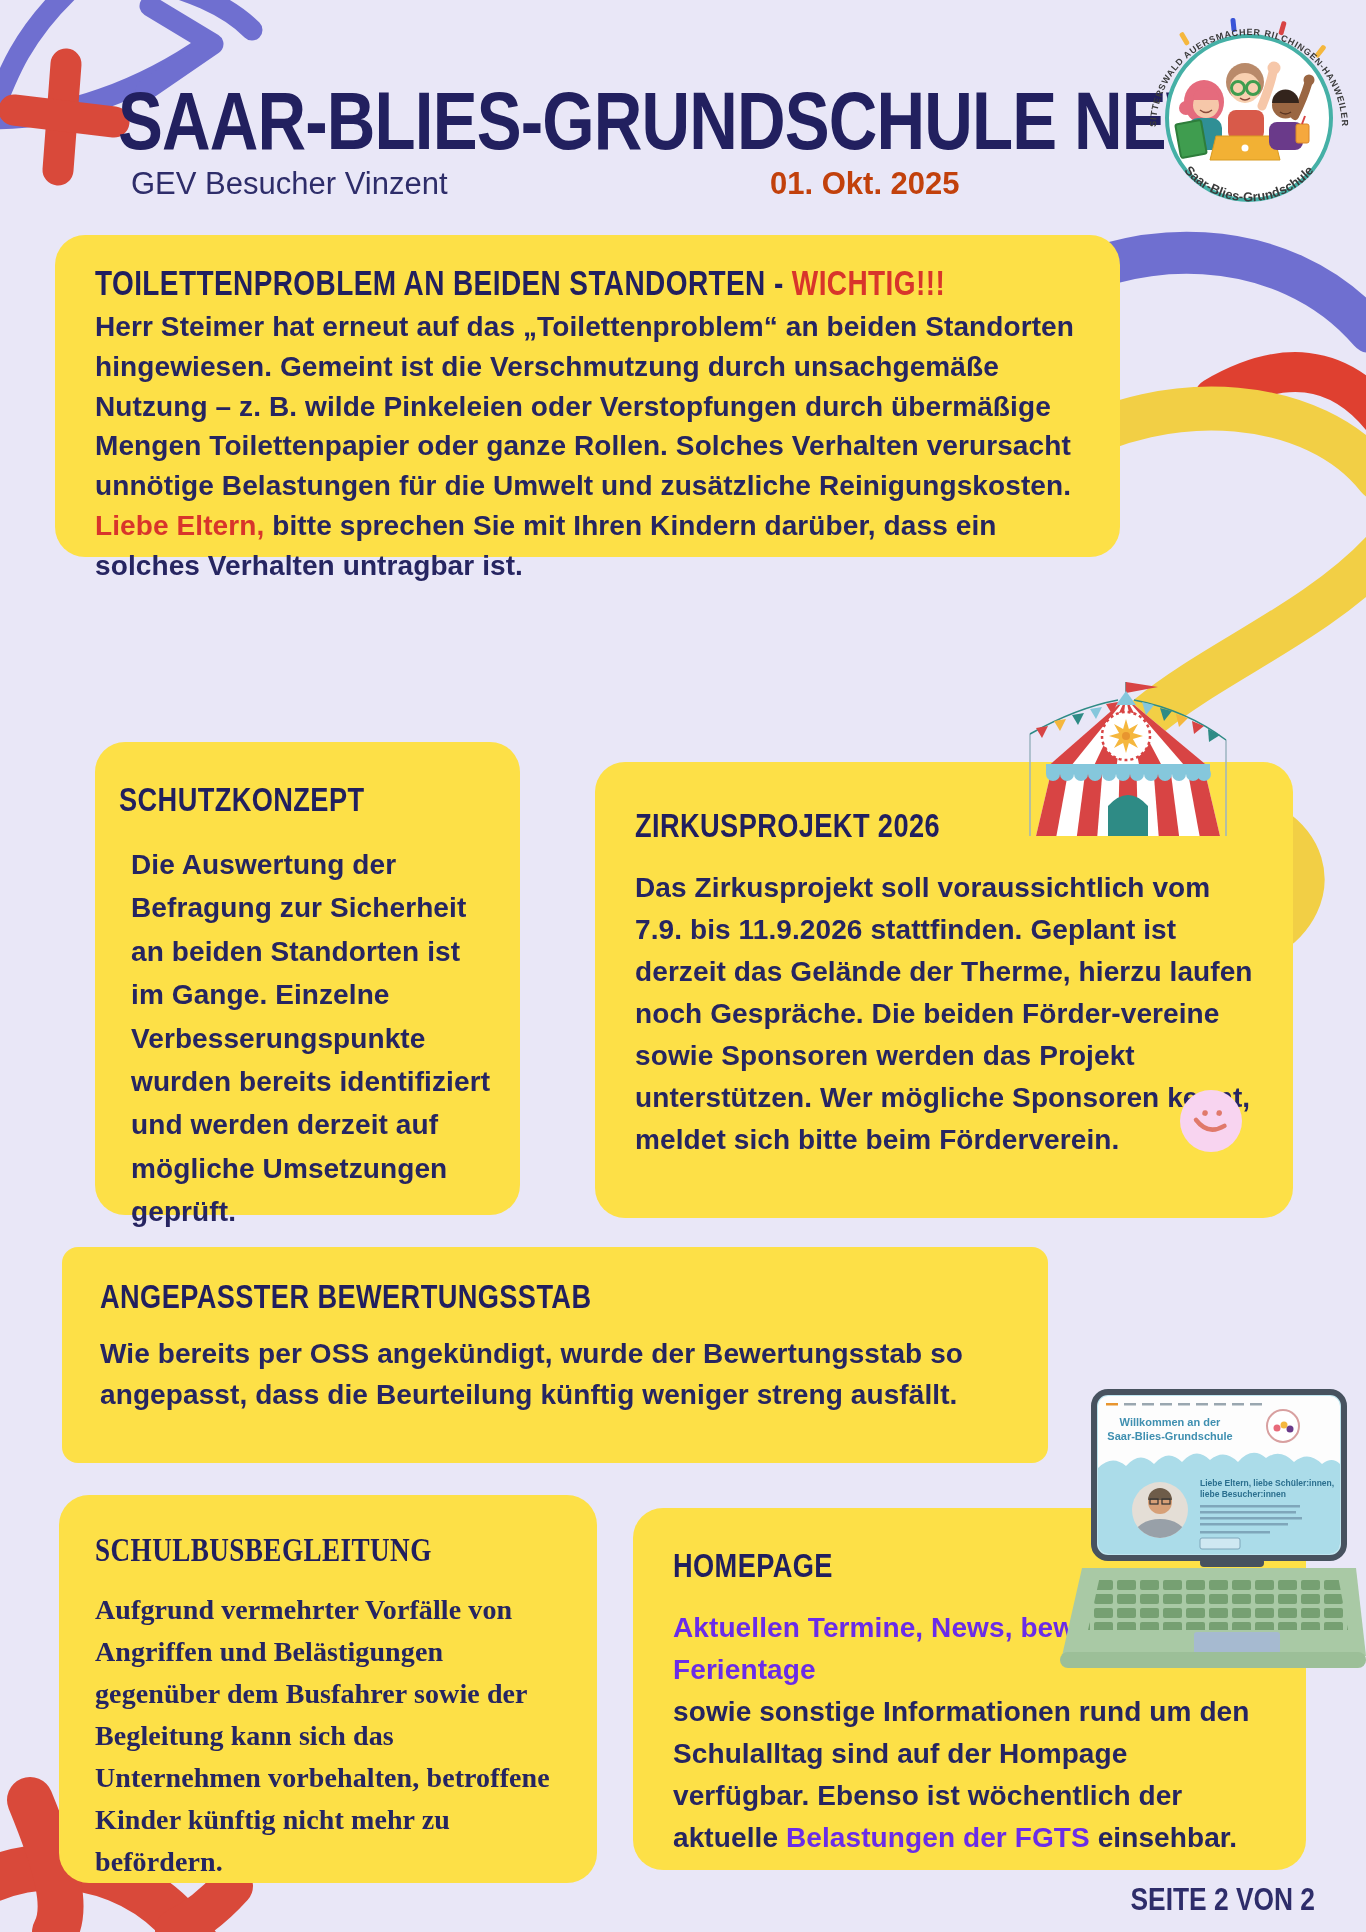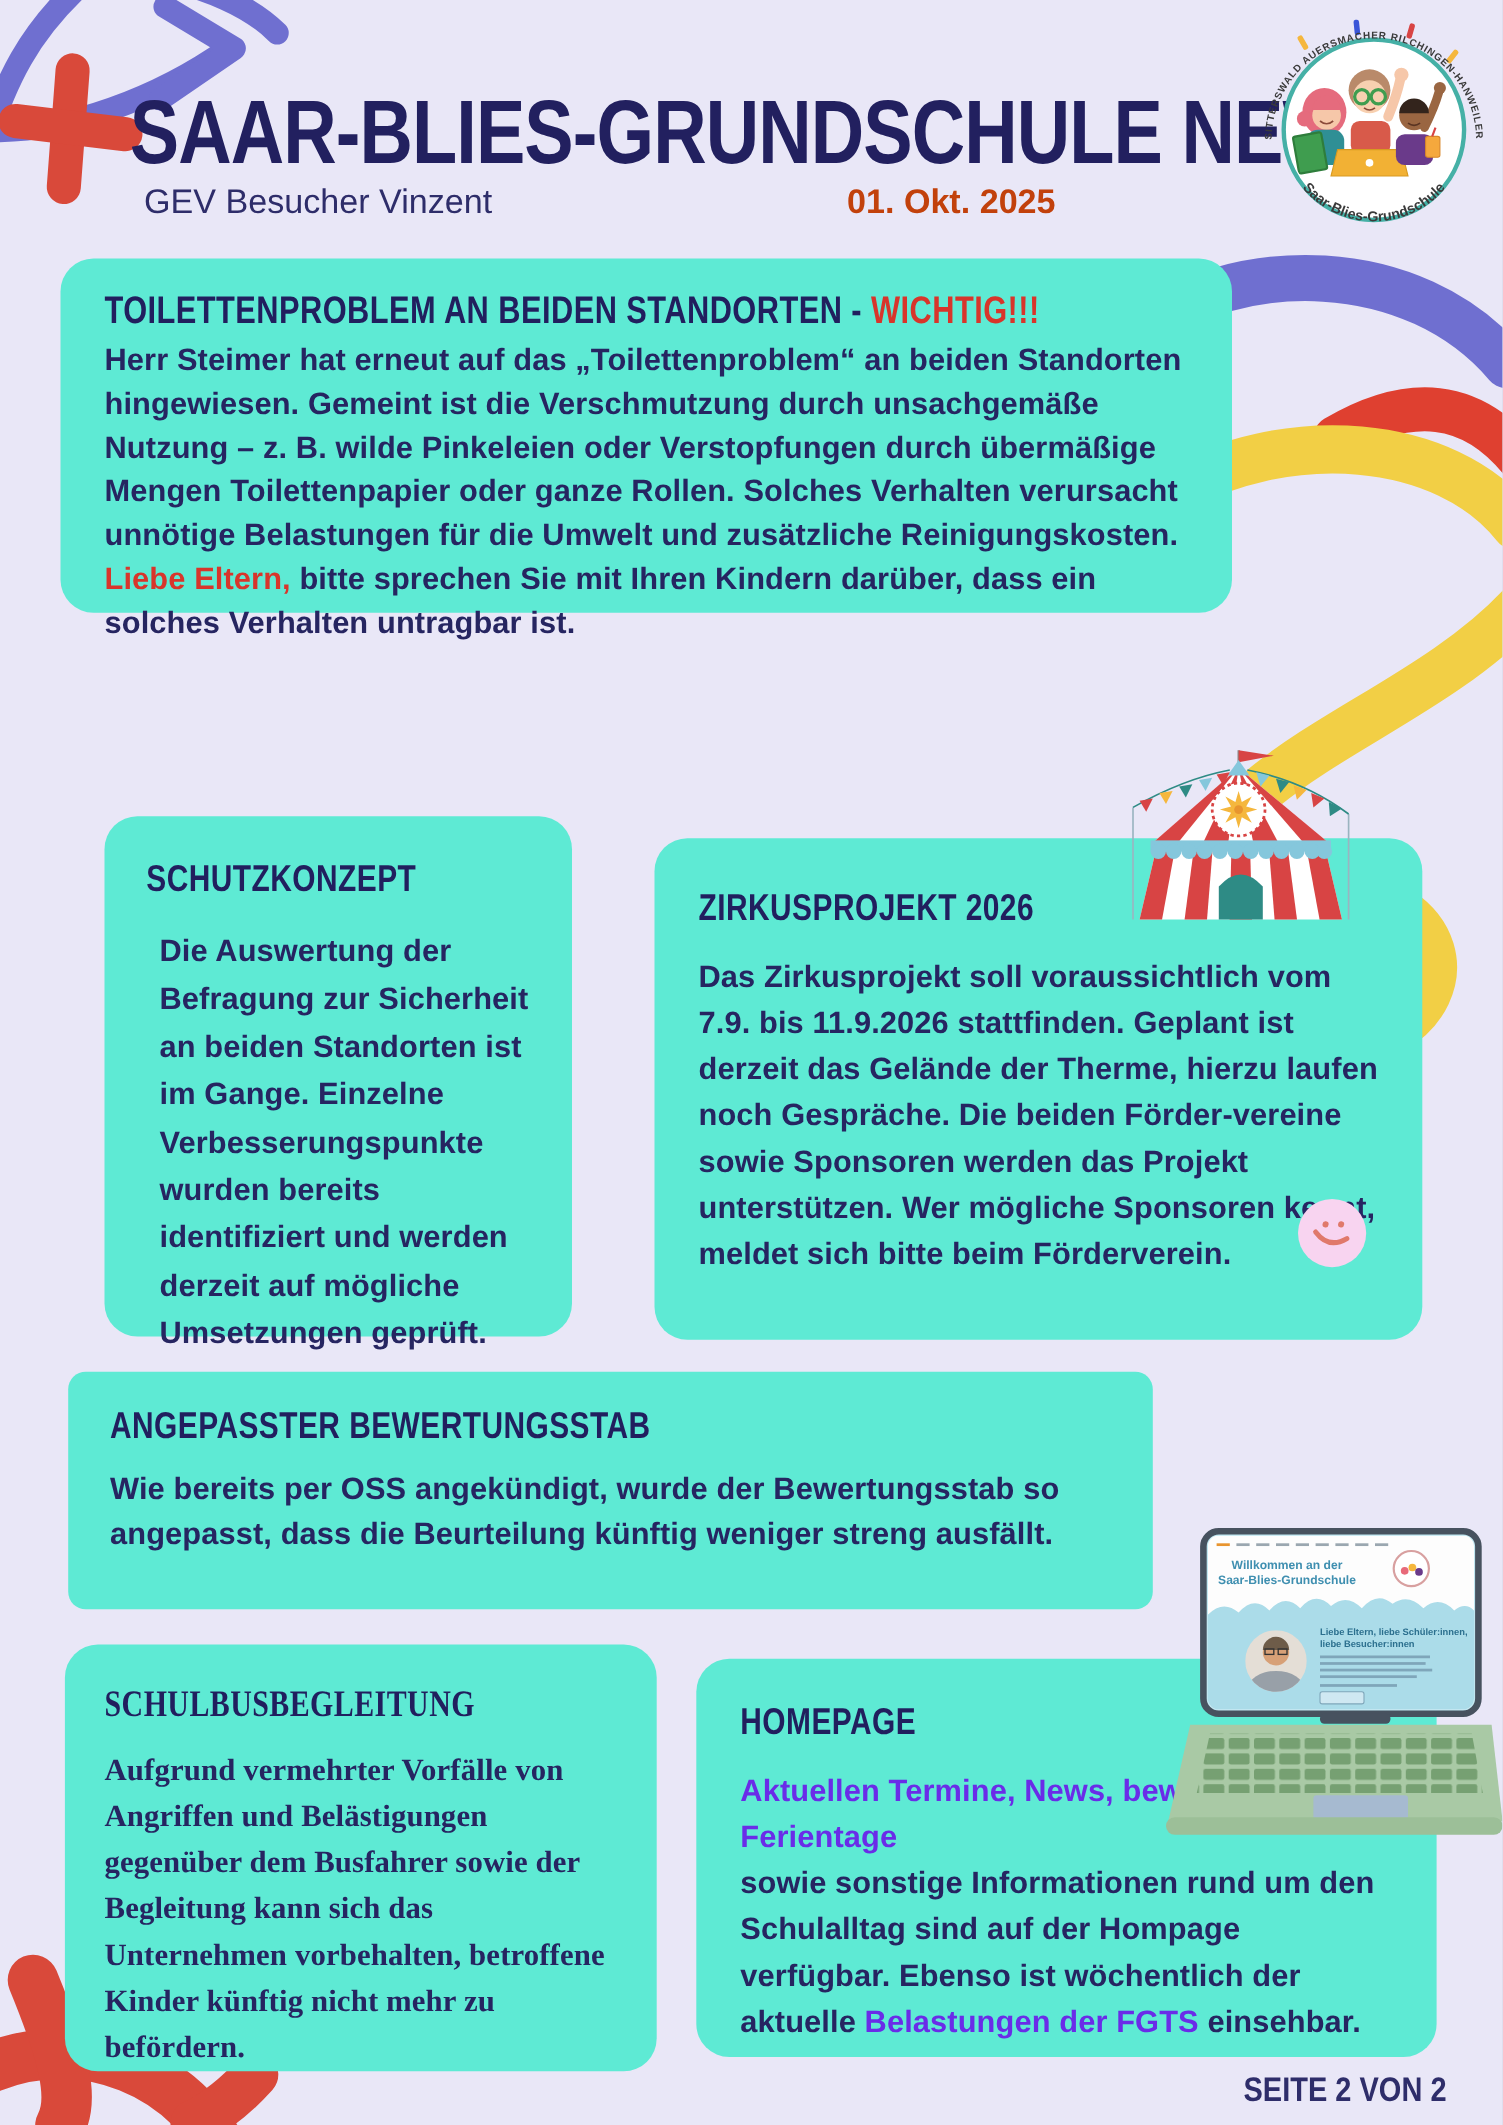--- a/index.html
+++ b/index.html
@@ -5,30 +5,30 @@
   html,body{margin:0;padding:0;background:#d8d6e8;}
   .page{position:relative;width:1366px;height:1932px;background:#e9e7f7;overflow:hidden;
         font-family:"Liberation Sans",sans-serif;}
   svg{display:block;}
   .decor{position:absolute;left:0;top:0;z-index:0;}
   .page-title{position:absolute;left:118px;top:74px;margin:0;font-size:82px;font-weight:800;
         color:#22205f;white-space:nowrap;letter-spacing:-1px;transform:scaleX(0.82);transform-origin:left top;z-index:1;}
   .author{position:absolute;left:131px;top:166px;font-size:31px;font-weight:500;color:#2e2d6a;z-index:1;}
   .date{position:absolute;left:770px;top:166px;font-size:31px;font-weight:700;color:#c2410c;z-index:1;}
   .logo{position:absolute;left:1132px;top:6px;width:234px;height:224px;z-index:1;}
-  .card{position:absolute;background:#5eead4;border-radius:30px;z-index:1;box-sizing:border-box;}
+  .card{position:absolute;background:#fde047;border-radius:30px;z-index:1;box-sizing:border-box;}
   .card-title{margin:0;font-size:34px;font-weight:800;color:#211f5e;letter-spacing:0.5px;
         white-space:nowrap;transform:scaleX(0.8);transform-origin:left center;}
   .body{margin:0;font-weight:700;color:#262561;font-size:28px;line-height:1.45;letter-spacing:0.1px;}
   .red{color:#d8352b;}
   .link{color:#6a2ce8;}
   #card-toilet{left:55px;top:235px;width:1065px;height:322px;padding:28px 40px 0;}
   #card-toilet .card-title{font-size:35px;}
   #card-toilet .body{margin-top:4px;line-height:1.42;}
-  #card-schutz{left:95px;top:742px;width:425px;height:473px;padding:38px 38px 0;}
+  #card-schutz{left:95px;top:742px;width:425px;height:473px;padding:38px 24px 0;}
   #card-schutz .body{margin-top:24px;line-height:1.55;margin-left:12px;}
   #card-zirkus{left:595px;top:762px;width:698px;height:456px;padding:44px 40px 0;}
   #card-zirkus .body{margin-top:22px;line-height:1.5;}
   #card-bewertung{left:62px;top:1247px;width:986px;height:216px;padding:30px 38px 0;border-radius:16px;}
   #card-bewertung .body{margin-top:18px;}
   #card-schulbus{left:59px;top:1495px;width:538px;height:388px;padding:36px 36px 0;font-family:Liberation Serif, serif;}
   #card-schulbus .body{margin-top:20px;line-height:1.5;}
   #card-homepage{left:633px;top:1508px;width:673px;height:362px;padding:38px 40px 0;}
   #card-homepage .body{margin-top:22px;line-height:1.5;}
   .tent{position:absolute;left:1026px;top:678px;z-index:2;}

